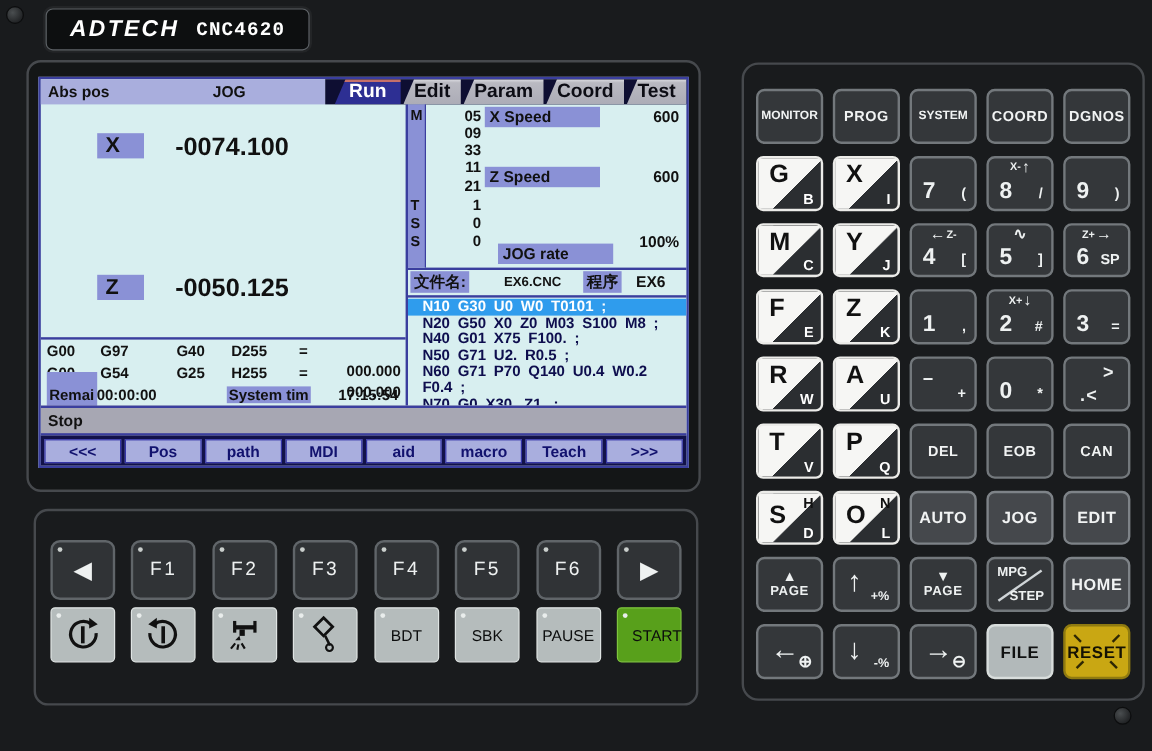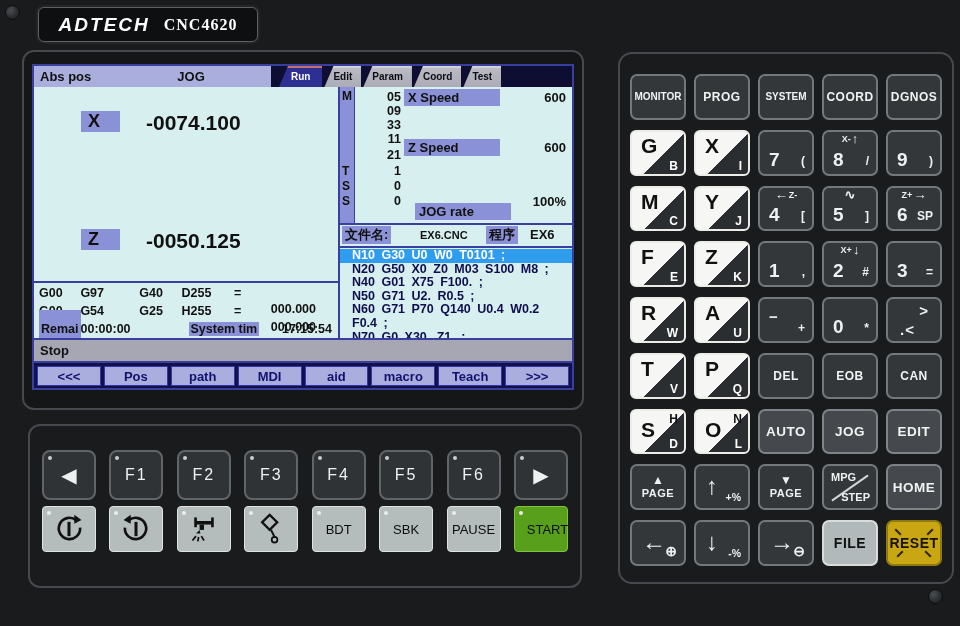--- a/index.html
+++ b/index.html
@@ -9,51 +9,51 @@
   
   .screw{position:absolute;width:13px;height:13px;border-radius:50%;
          background:radial-gradient(circle at 35% 35%,#4a4e50,#232527 70%);border:1px solid #0c0d0e;}
   .screw.tl{left:5px;top:5px;}.screw.br{left:928px;top:589px;}
 
   
   .logo{position:absolute;left:38px;top:7px;width:218px;height:33px;background:#0d0f10;
         border:1px solid #5c6165;border-radius:6px;display:flex;align-items:center;
         justify-content:center;gap:14px;box-shadow:0 0 0 2px #232527;}
   .logo .brand{color:#fff;font-weight:bold;font-style:italic;font-size:19px;letter-spacing:2px;}
-  .logo .model{color:#fff;font-family:Liberation Serif, serif;font-weight:bold;font-size:16px;letter-spacing:1px;}
+  .logo .model{color:#fff;font-family:Liberation Mono, monospace;font-weight:bold;font-size:16px;letter-spacing:1px;}
 
   
   .bezel{position:absolute;left:22px;top:50px;width:558px;height:356px;border:2px solid #46494d;
          border-radius:12px;background:#141617;}
   .screen{position:absolute;left:8px;top:12px;width:538px;height:322px;background:#d8eff0;
           border:2px solid #3a3e9e;display:flex;flex-direction:column;
           font-family:Liberation Sans, sans-serif;font-weight:bold;color:#111;}
   .hdr{height:21px;flex:none;display:flex;}
   .hleft{width:237px;background:#a9aedd;display:flex;align-items:center;font-size:13px;}
   .habs{margin-left:6px;}.hjog{margin-left:86px;}
   .tabs{flex:1;background:#0e0e32;display:flex;align-items:stretch;padding-left:6px;}
-  .tab{margin-left:2px;padding:0 9px;display:flex;align-items:center;font-size:10px;
+  .tab{margin-left:2px;padding:0 9px;display:flex;align-items:center;font-size:16px;
        clip-path:polygon(9px 0,100% 0,100% 100%,0 100%);
        background:linear-gradient(180deg,#dcdce2 0,#b9b9c1 3px,#acacb7 100%);color:#0c0c14;cursor:pointer;}
   .tab.active{background:linear-gradient(180deg,#c4706a 0,#c4706a 2px,#2d2f93 2px);color:#fff;padding:0 12px;}
 
   .main{flex:1;display:flex;min-height:0;}
   .lcol{width:306px;flex:none;border-right:2px solid #3a3e9e;display:flex;flex-direction:column;box-sizing:border-box;}
   .pos{flex:1;position:relative;}
   .axchip{position:absolute;width:39px;height:21px;background:#8a91d6;font-size:18px;
           padding-left:7px;box-sizing:border-box;line-height:21px;}
   .axval{position:absolute;left:112px;font-size:21px;letter-spacing:0;}
   .ax0 .axchip{left:47px;top:24px;}.ax0 .axval{top:24px;}
   .ax1 .axchip{left:47px;top:142px;}.ax1 .axval{top:142px;}
 
   .lstatus{height:55px;flex:none;border-top:2px solid #3a3e9e;font-size:12.5px;
            display:flex;flex-direction:column;justify-content:space-evenly;}
   .srow{display:flex;height:17px;align-items:center;padding-left:5px;}
   .c1{width:45px;}.c2{width:64px;}.c3{width:46px;}.c4{width:57px;}.c5{width:40px;}
-  .c6{flex:1;text-align:center;padding-right:22px;margin-top:32px;}
+  .c6{flex:1;text-align:center;padding-right:4px;margin-top:32px;}
   .chip{background:#8a91d6;}
   .r3a{padding:12px 2px;}.r3b{width:80px;}.r3c{padding:0 2px;margin-left:28px;}
   .r3d{flex:1;text-align:right;padding-right:6px;}
 
   .rcol{flex:1;display:flex;flex-direction:column;min-width:0;}
   .mst{height:136px;flex:none;position:relative;border-bottom:2px solid #3a3e9e;}
   .strip{position:absolute;left:0;top:0;bottom:0;width:14px;background:#8a91d6;
          border-right:1px solid #3a3e9e;font-size:12px;}
   .strip span{position:absolute;left:2px;}
   .Lm{top:2px;}.Lt{top:77px;}.Ls1{top:92px;}.Ls2{top:107px;}

